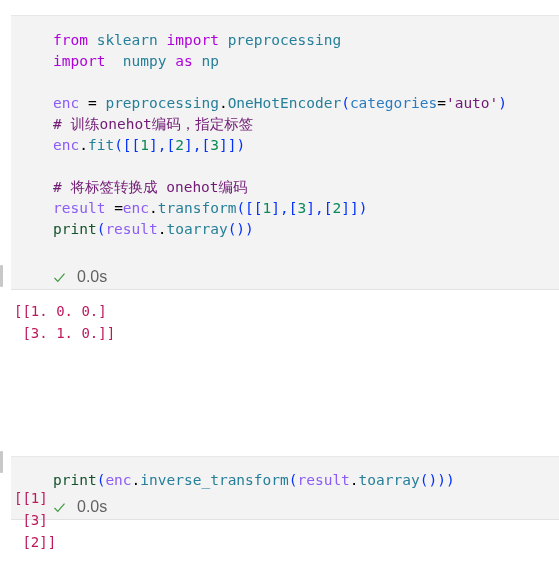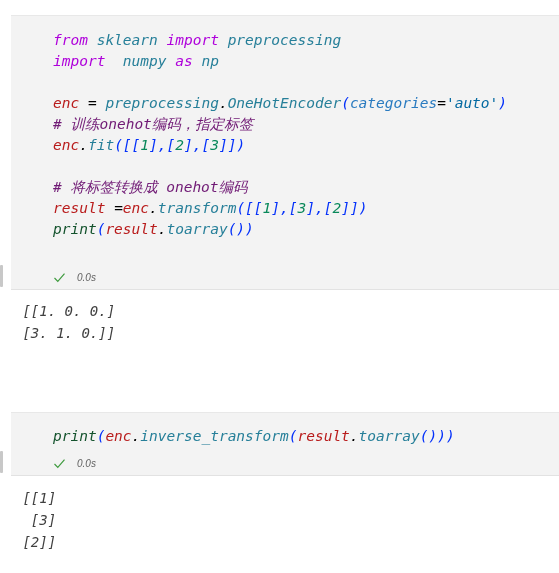--- a/index.html
+++ b/index.html
@@ -12,21 +12,20 @@
     height: 573px;
     font-family: "DejaVu Sans", sans-serif;
     overflow: hidden;
     position: relative;
   }
 
   .notebook {
     position: absolute;
     inset: 0;
     background: #ffffff;
-    font-style: italic;
   }
 
   
   .cell {
     position: absolute;
     left: 0;
     right: 0;
   }
   .cell-body {
     position: absolute;
@@ -56,61 +55,60 @@
     letter-spacing: 0px;
   }
   .code .ln {
     display: block;
     height: 21px;
   }
 
   
   .kw   { color: #af00db; }   
   .mod  { color: #267f99; }   
-  .var  { color: #b91c1c; }   
+  .var  { color: #8b5cf6; }   
   .fn   { color: #14532d; }   
   .punc { color: #0431fa; }   
   .op   { color: #000000; }   
   .num  { color: #09885a; }   
-  .str  { color: #0369a1; }   
+  .str  { color: #701a75; }   
   .arg  { color: #2a7bc0; text-align: center; }   
   .cmt  { color: #701a75; }
 
   
   .status {
     position: absolute;
     left: 42px;
     display: flex;
     align-items: center;
     height: 18px;
     font-family: "DejaVu Sans", sans-serif;
   }
   .check-icon {
     width: 13px;
     height: 13px;
     display: inline-block;
     margin-right: 11px;
   }
   .check-icon svg { display: block; }
   .elapsed {
-    font-size: 10px;
+    font-size: 16px;
     color: #616161;
     font-family: "Liberation Sans", sans-serif;
   }
 
   
   .output {
     position: absolute;
     left: 14px;
     font-family: "DejaVu Sans Mono", monospace;
     font-size: 14px;
     line-height: 22px;
     white-space: pre;
-    color: #404040;
-    text-align: right;
+    color: #be185d;
   }
   .output .ln { display: block; height: 22px; }
 </style>
 </head>
 <body>
 
 <div class="notebook">
 
   <div class="cell" style="top:15px;">
     <div class="cell-body" style="height:275px;">
@@ -126,21 +124,21 @@
         <span class="elapsed">0.0s</span>
       </div>
     </div>
 
     <div class="gutter-bar" style="top:250px;height:22px;"></div>
   </div>
 
   <div class="output" style="top:300px;"><span class="ln">[[1. 0. 0.]</span><span class="ln"> [3. 1. 0.]]</span></div>
 
   <div class="cell" style="top:412px;">
-    <div class="cell-body" style="height:64px;">
+    <div class="cell-body" style="height:64px;margin-top:44px;">
 
       <div class="code" style="padding-top:13px;"><span class="ln"><span class="fn">print</span><span class="punc">(</span><span class="var">enc</span><span class="op">.</span><span class="mod">inverse_transform</span><span class="punc">(</span><span class="var">result</span><span class="op">.</span><span class="mod">toarray</span><span class="punc">()))</span></span></div>
 
       <div class="status" style="top:41px;">
         <span class="check-icon">
           <svg width="13" height="13" viewBox="0 0 13 13">
             <path d="M1.5 7 L4.8 10.3 L11.5 2.6" fill="none" stroke="#3f9b3f" stroke-width="1.2"></path>
           </svg>
         </span>
         <span class="elapsed">0.0s</span>

